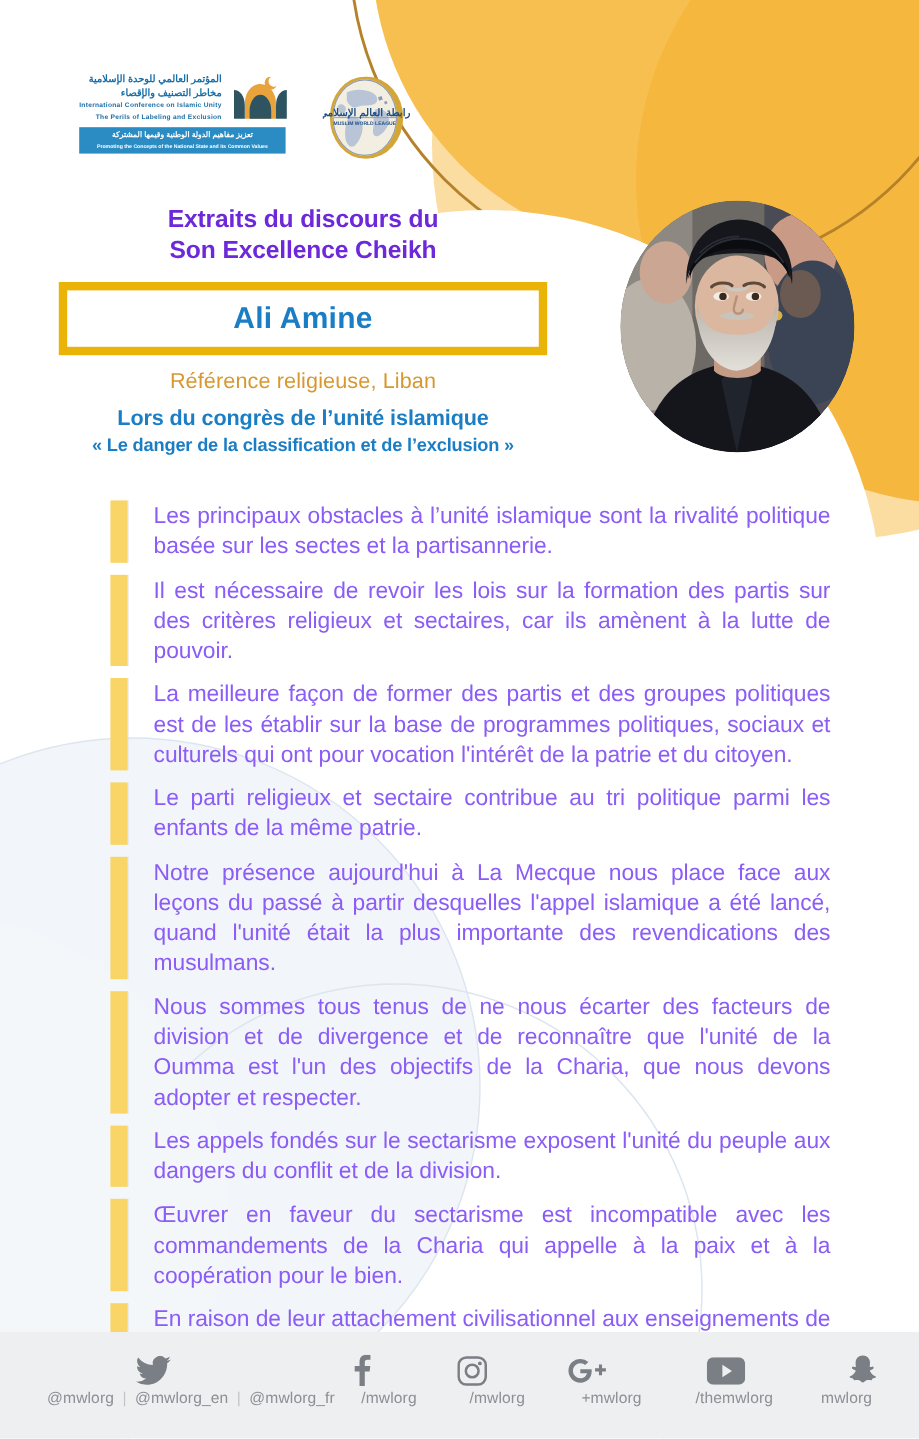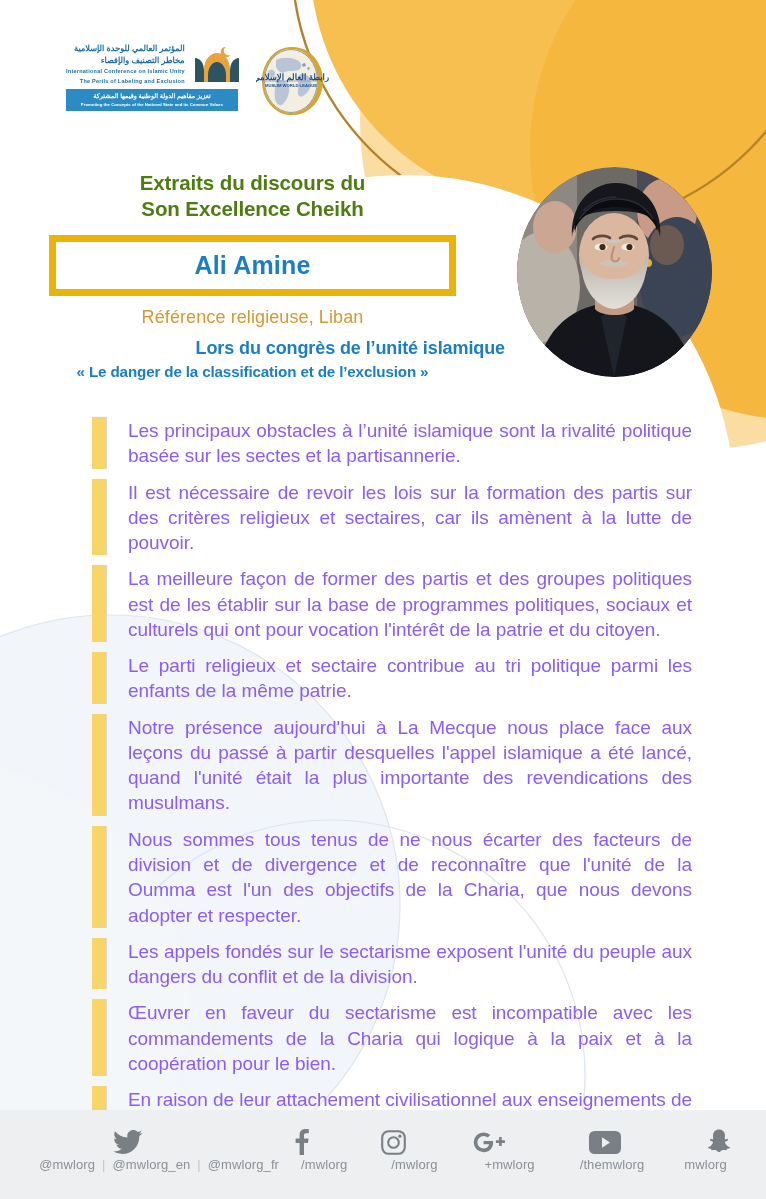--- a/index.html
+++ b/index.html
@@ -27,24 +27,24 @@
     inset: 0;
     overflow: hidden;
     pointer-events: none;
   }
   .bg-svg { position: absolute; inset: 0; width: 766px; height: 1199px; }
 
   
   .logos {
     position: absolute;
     left: 66px;
-    top: 42px;
+    top: 59px;
     display: flex;
     align-items: flex-start;
-    gap: 18px;
+    gap: 31px;
     z-index: 6;
   }
   .conf-logo {
     display: flex;
     flex-direction: column;
     width: 172px;
   }
   .conf-top {
     display: flex;
     align-items: flex-start;
@@ -114,21 +114,21 @@
   
   .title-block {
     position: absolute;
     left: 0;
     top: 170px;
     width: 505px;
     z-index: 6;
     text-align: center;
   }
   .t-gold-lead {
-    color: #4d7c0f;
+    color: #6d28d9;
     font-size: 20.5px;
     font-weight: 700;
     line-height: 1.28;
     letter-spacing: -0.1px;
   }
   .name-box {
     margin: 13px auto 0;
     width: 393px;
     height: 47px;
     border: 7px solid #eab308;
@@ -149,21 +149,20 @@
     font-size: 18px;
     font-weight: 400;
     letter-spacing: .1px;
   }
   .t-event {
     margin-top: 10px;
     color: #1b7ec4;
     font-size: 18px;
     font-weight: 700;
     letter-spacing: -.1px;
-    text-align: right;
   }
   .t-theme {
     margin-top: 4px;
     color: #1b7ec4;
     font-size: 15.2px;
     font-weight: 700;
     letter-spacing: -.15px;
   }
 
   
@@ -426,21 +425,21 @@
       <div class="q-text">Nous sommes tous tenus de ne nous écarter des facteurs de division et de divergence et de reconnaître que l'unité de la Oumma est l'un des objectifs de la Charia, que nous devons adopter et respecter.</div>
     </div>
     <div class="quote">
       <div class="q-bar"></div>
       <div class="q-rule"></div>
       <div class="q-text">Les appels fondés sur le sectarisme exposent l'unité du peuple aux dangers du conflit et de la division.</div>
     </div>
     <div class="quote">
       <div class="q-bar"></div>
       <div class="q-rule"></div>
-      <div class="q-text">Œuvrer en faveur du sectarisme est incompatible avec les commandements de la Charia qui logique à la paix et à la coopération pour le bien.</div>
+      <div class="q-text">Œuvrer en faveur du sectarisme est incompatible avec les commandements de la Charia qui appelle à la paix et à la coopération pour le bien.</div>
     </div>
     <div class="quote">
       <div class="q-bar"></div>
       <div class="q-rule"></div>
       <div class="q-text">En raison de leur attachement civilisationnel aux enseignements de l’islam, nos sociétés ont vécu plusieurs siècles à l’écart de cette abominable logique sectaire.</div>
     </div>
   </div>
 
   <div class="footer">
 

